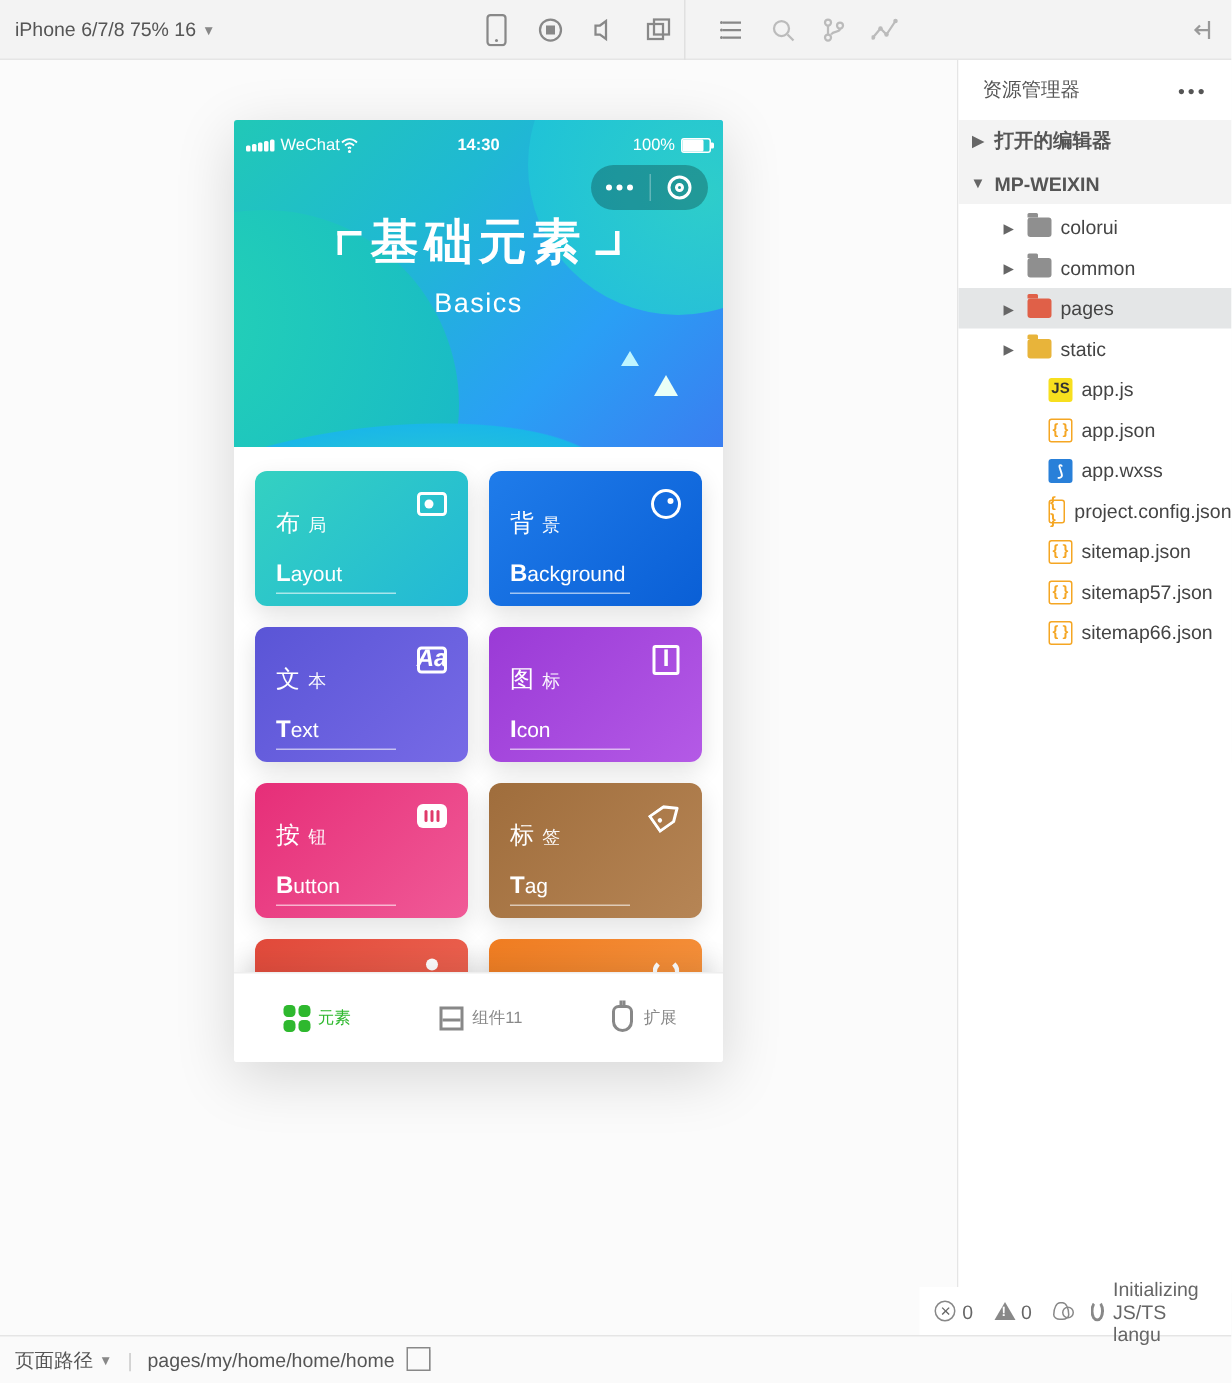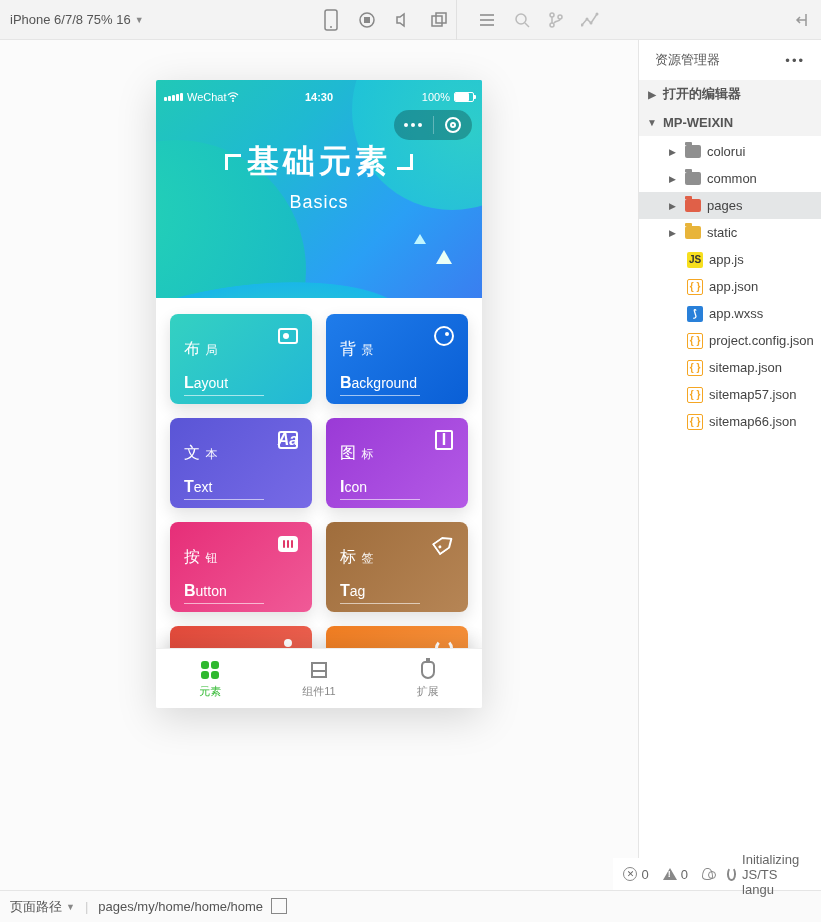--- a/index.html
+++ b/index.html
@@ -89,21 +89,21 @@
 .c-blue   { background: linear-gradient(135deg,#1f7cea,#0a5fd6); }
 .c-indigo { background: linear-gradient(135deg,#5a55d6,#776ae6); }
 .c-purple { background: linear-gradient(135deg,#9a3ad6,#b45ae6); }
 .c-pink   { background: linear-gradient(135deg,#e62e78,#f05a97); }
 .c-brown  { background: linear-gradient(135deg,#9f6d3c,#b68555); }
 .c-red    { background: linear-gradient(135deg,#e24a3b,#ef6a56); }
 .c-orange { background: linear-gradient(135deg,#f07d22,#f79845); }
 
 
 .tabbar { position:absolute; bottom:0; left:0; right:0; height:60px; background:#fff; border-top:1px solid #eee; display:flex; box-shadow: 0 -4px 20px rgba(0,0,0,.1); }
-.tab { flex:1; display:flex; flex-direction:column; align-items:center; justify-content:center; gap:3px; color:#888; cursor:pointer; }
+.tab { flex:1; display:flex; flex-direction:row; align-items:center; justify-content:center; gap:3px; color:#888; cursor:pointer; }
 .tab.active { color:#2eb82e; }
 .tab .ticon { width:22px; height:22px; display:flex; align-items:center; justify-content:center; }
 .grid4 { display:grid; grid-template-columns:1fr 1fr; gap:2px; width:18px; height:18px; }
 .grid4 i { background:#2eb82e; border-radius:3px; }
 .square2 { width:16px; height:16px; border:2px solid #888; position:relative; }
 .square2::after { content:""; position:absolute; top:50%; left:0; right:0; height:2px; background:#888; }
 .plugI { width:14px; height:18px; border:2px solid #888; border-radius:5px 5px 8px 8px; position:relative; }
 .plugI::before,.plugI::after{content:"";position:absolute;top:-5px;width:2px;height:5px;background:#888;}
 .plugI::before{left:3px}.plugI::after{right:3px}
 .tab span.lbl { font-size:11px; }
@@ -114,21 +114,21 @@
 .exp-title .more { margin-left:auto; letter-spacing:2px; cursor:pointer; }
 .section { height:28px; display:flex; align-items:center; padding:0 8px; gap:6px; background:#f3f3f3; font-weight:700; color:#555; cursor:pointer; }
 .section .chev { font-size:10px; color:#666; width:10px; text-align:center; }
 .tree { padding: 2px 0 8px 0; }
 .tree-item { height:27px; display:flex; align-items:center; gap:6px; padding-left:24px; cursor:pointer; color:#444; }
 .tree-item .chev { width:10px; font-size:9px; color:#666; }
 .tree-item.selected { background:#e4e6e7; }
 .fld { width:16px; height:13px; border-radius:2px; position:relative; }
 .fld::before{content:"";position:absolute;top:-3px;left:0;width:7px;height:3px;border-radius:1px 1px 0 0;background:inherit;}
 .fgrey{background:#8f8f8f}.fred{background:#e06048}.fyellow{background:#e8b43a}
-.fi { width:16px; height:16px; display:flex; align-items:center; justify-content:center; font-size:10px; font-weight:700; border-radius:2px; }
+.fi { width:16px; height:16px; display:flex; align-items:center; justify-content:center; font-size:10px; font-weight:700; border-radius:2px;margin-left:12px; }
 .fjs{background:#f7df1e;color:#333}.fjson{color:#f5a623;border:1px solid #f5a623;background:transparent;}
 .fwxss{background:#2980d9;color:#fff}
 .tree .file { padding-left:48px; }
 .tree .lvl1 { padding-left:30px; }
 .outline { margin-top:auto; }
 
 
 .status-left { height:32px; border-top:1px solid #e5e5e5; display:flex; align-items:center; padding:0 10px; gap:10px; color:#555; background:#fafafa; }
 .status-left .sep { color:#ccc; }
 .copy { width:14px; height:14px; border:1px solid #888; position:relative; }

